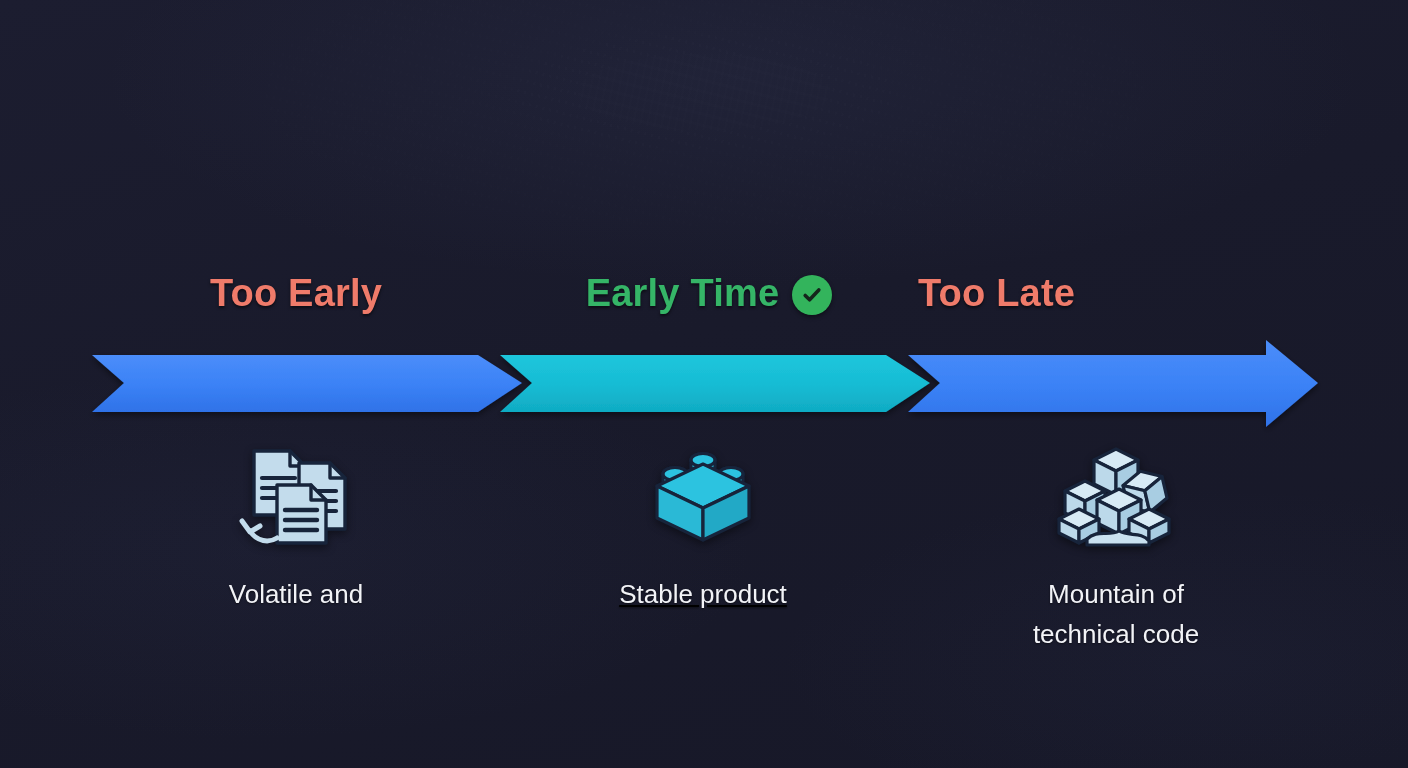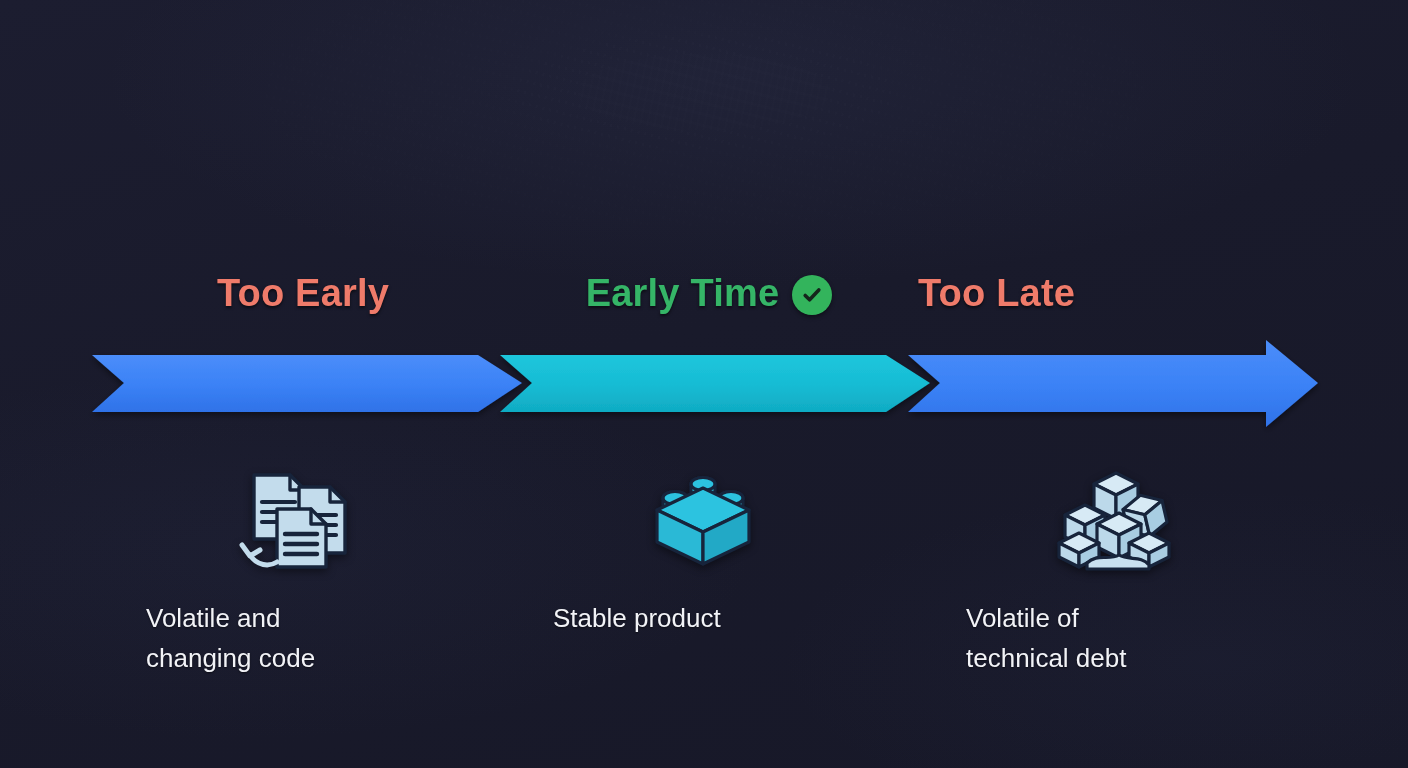--- a/index.html
+++ b/index.html
@@ -25,39 +25,39 @@
     mask-image:radial-gradient(ellipse 760px 230px at 50% 12%, #000 0%, rgba(0,0,0,.35) 65%, rgba(0,0,0,0) 100%);
     -webkit-mask-image:radial-gradient(ellipse 760px 230px at 50% 12%, #000 0%, rgba(0,0,0,.35) 65%, rgba(0,0,0,0) 100%);
   }
   .stage-label{
     position:absolute;top:272px;
     font-size:38px;font-weight:bold;letter-spacing:.2px;
     white-space:nowrap;
     text-shadow:0 2px 3px rgba(0,0,0,.55);
     display:flex;align-items:center;gap:13px;
   }
-  .lbl-early{left:0;width:592px;justify-content:center;color:#ef7b6a;padding-left:7px;}
+  .lbl-early{left:0;width:592px;justify-content:center;color:#ef7b6a;}
   .lbl-right{left:500px;width:418px;justify-content:center;color:#35b567;}
   .lbl-late {left:918px;width:400px;justify-content:flex-start;color:#ef7b6a;}
 
   .check-badge{
     width:40px;height:40px;border-radius:50%;
     background:#33b45c;
     display:inline-flex;align-items:center;justify-content:center;
     flex:0 0 auto;box-shadow:0 2px 4px rgba(0,0,0,.45);
     margin-top:2px;
   }
 
   
   .arrowbar{position:absolute;left:0;top:330px;width:1408px;height:110px;}
 
   
-  .col{position:absolute;top:464px;width:300px;}
+  .col{position:absolute;top:440px;width:300px;text-align:center;}
   .col-a{left:146px;}
-  .col-b{left:553px;}
+  .col-b{left:553px;text-decoration:underline;}
   .col-c{left:966px;}
   .icon-wrap{height:112px;display:flex;align-items:center;justify-content:center;
     filter:drop-shadow(0 3px 4px rgba(0,0,0,.45));}
   .caption{
     margin-top:22px;
     color:#f2f3f7;font-size:26px;line-height:40px;font-weight:normal;
     text-shadow:0 1px 2px rgba(0,0,0,.5);
   }
   .caption span{display:block;}
 </style>
@@ -139,21 +139,20 @@
             <line x1="48" y1="87" x2="80" y2="87"></line>
           </g>
 
           <path d="M13,88 C20,99 32,100 40,95" fill="none" stroke="#c3dcec" stroke-width="5"></path>
           <path d="M5,78 L13,89 L23,83" fill="none" stroke="#c3dcec" stroke-width="5"></path>
         </g>
       </svg>
     </div>
     <div class="caption">
       <span>Volatile and</span>
-      <span>changing code</span>
     </div>
   </div>
 
   <div class="col col-b">
     <div class="icon-wrap">
       <svg width="104" height="100" viewBox="0 0 104 100" aria-hidden="true">
         <g stroke="#17243b" stroke-width="3.2" stroke-linejoin="round">
 
           <ellipse cx="52" cy="14" rx="12" ry="6.5" fill="#2cc3e0"></ellipse>
           <path d="M40,14 v7 a12,6.5 0 0 0 24,0 v-7" fill="#2cc3e0"></path>
@@ -223,17 +222,17 @@
             <path d="M92,66 L112,76 L92,86 L72,76 Z" fill="#d7eaf5"></path>
             <path d="M72,76 L92,86 L92,100 L72,90 Z" fill="#bcd9ea"></path>
             <path d="M112,76 L92,86 L92,100 L112,90 Z" fill="#a8cde2"></path>
           </g>
 
           <path d="M30,96 C40,86 52,94 62,88 C72,94 84,88 92,98 L92,102 L30,102 Z" fill="#c9e1f0"></path>
         </g>
       </svg>
     </div>
     <div class="caption">
-      <span>Volatile of</span>
-      <span>technical debt</span>
+      <span>Mountain of</span>
+      <span>technical code</span>
     </div>
   </div>
 </div>
 
 </body></html>

